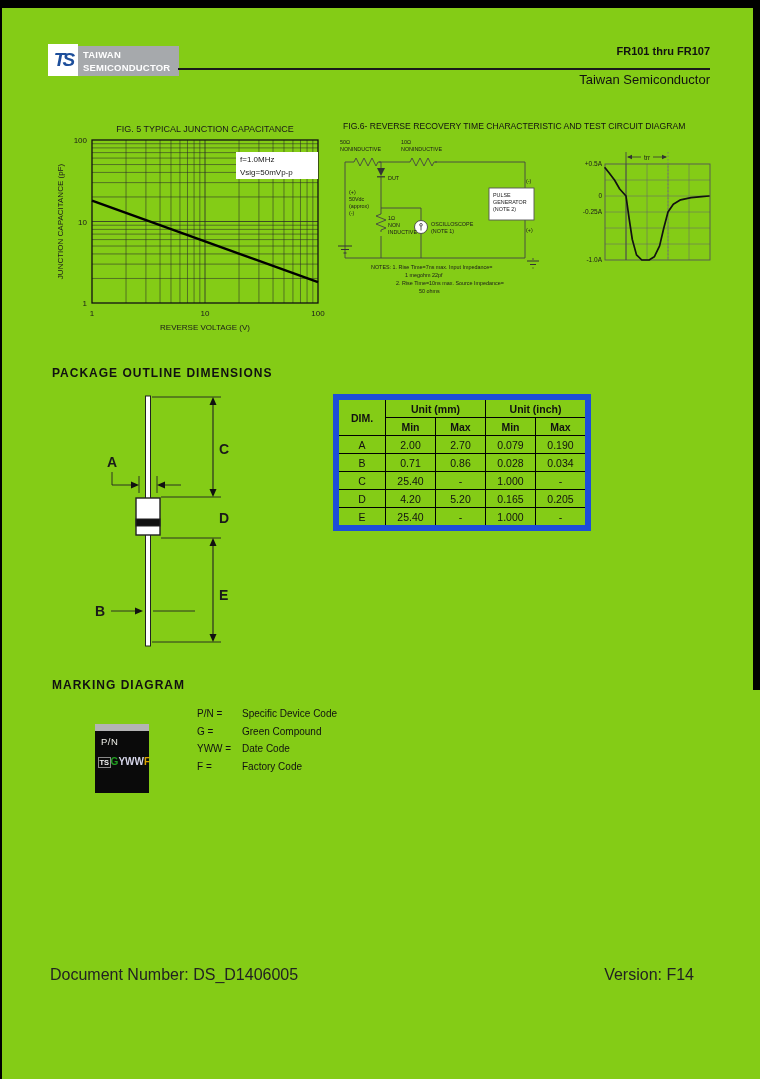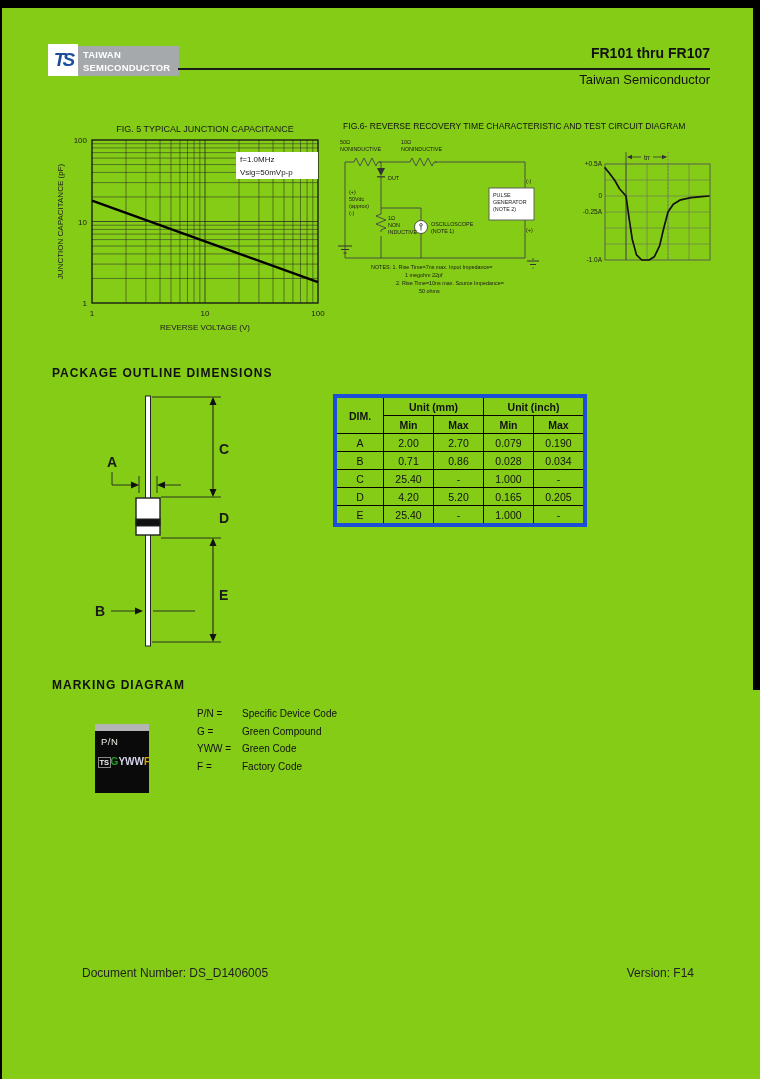--- a/index.html
+++ b/index.html
@@ -8,43 +8,43 @@
   .abs{position:absolute;}
   .frame{background:#000;}
   
   #logo-mark{left:48px;top:44px;width:30px;height:32px;background:#fff;
     display:flex;align-items:center;justify-content:center;
     font-weight:bold;font-style:italic;font-size:19px;color:#1d4e9b;letter-spacing:-3px;}
   #logo-gray{left:78px;top:46px;width:101px;height:30px;background:#a6a9ac;
     padding:2px 0 1px 5px;box-sizing:border-box;}
   #logo-gray div{color:#fff;font-weight:bold;font-size:9.5px;line-height:13px;letter-spacing:.2px;}
   #header-line{left:178px;top:68px;width:532px;height:2px;background:#1a1a1a;}
-  #header-title{right:50px;top:45px;font-size:14px;font-weight:bold;}
+  #header-title{right:50px;top:45px;font-size:11px;font-weight:bold;}
   #header-sub{right:50px;top:72px;font-size:13px;}
   
   .heading{font-weight:bold;font-size:12px;letter-spacing:1px;margin-top:6px;}
   
   svg text{font-family:"Liberation Sans",sans-serif;fill:#1a1a1a;}
   
-  #dim-table{border-collapse:collapse;table-layout:fixed;border:4px solid #1d4ed8;}
+  #dim-table{border-collapse:collapse;table-layout:fixed;border:6px solid #1d4ed8;}
   #dim-table th,#dim-table td{border:1px solid #000;text-align:center;
      font-size:10.5px;padding:1px 2px;height:15px;}
   #dim-table th{font-weight:bold;}
   #dim-table .c-dim{width:42px;} #dim-table .c-v{width:45px;}
   
   #chip{left:95px;top:724px;width:54px;height:69px;background:#0a0a0a;}
   #chip-band{left:0;top:0;width:54px;height:7px;background:#b4b4b4;}
   #chip-pn{left:6px;top:12px;color:#efefe8;font-size:9.5px;letter-spacing:.5px;}
   #chip-code{left:3px;top:32px;font-size:10px;font-weight:bold;white-space:nowrap;}
   #chip-code .ts{color:#f2f2f2;font-size:7.5px;border:0.5px solid #888;padding:0 .5px;}
   
   .legend-row{display:flex;margin-bottom:6.5px;font-size:10px;align-items:center;}
   .legend-term{width:45px;}
   
-  .footer{font-size:12px;color:#222;margin-left:32px;}
+  .footer{font-size:16px;color:#222;}
 </style>
 </head>
 <body>
 
 <div id="page">
 
   <div class="abs frame" style="left:0;top:0;width:760px;height:8px;"></div>
   <div class="abs frame" style="left:0;top:0;width:2px;height:1079px;"></div>
   <div class="abs frame" style="left:753px;top:0;width:7px;height:690px;"></div>
 
@@ -294,21 +294,21 @@
       <div class="legend-row">
         <span class="legend-term">P/N =</span>
         <span>Specific Device Code</span>
       </div>
       <div class="legend-row">
         <span class="legend-term">G =</span>
         <span>Green Compound</span>
       </div>
       <div class="legend-row">
         <span class="legend-term">YWW =</span>
-        <span>Green Code</span>
+        <span>Date Code</span>
       </div>
       <div class="legend-row">
         <span class="legend-term">F =</span>
         <span>Factory Code</span>
       </div>
     </div>
 
   <div class="abs footer" style="left:50px;top:966px;">Document Number: DS_D1406005</div>
   <div class="abs footer" style="right:66px;top:966px;">Version: F14</div>
 </div>

